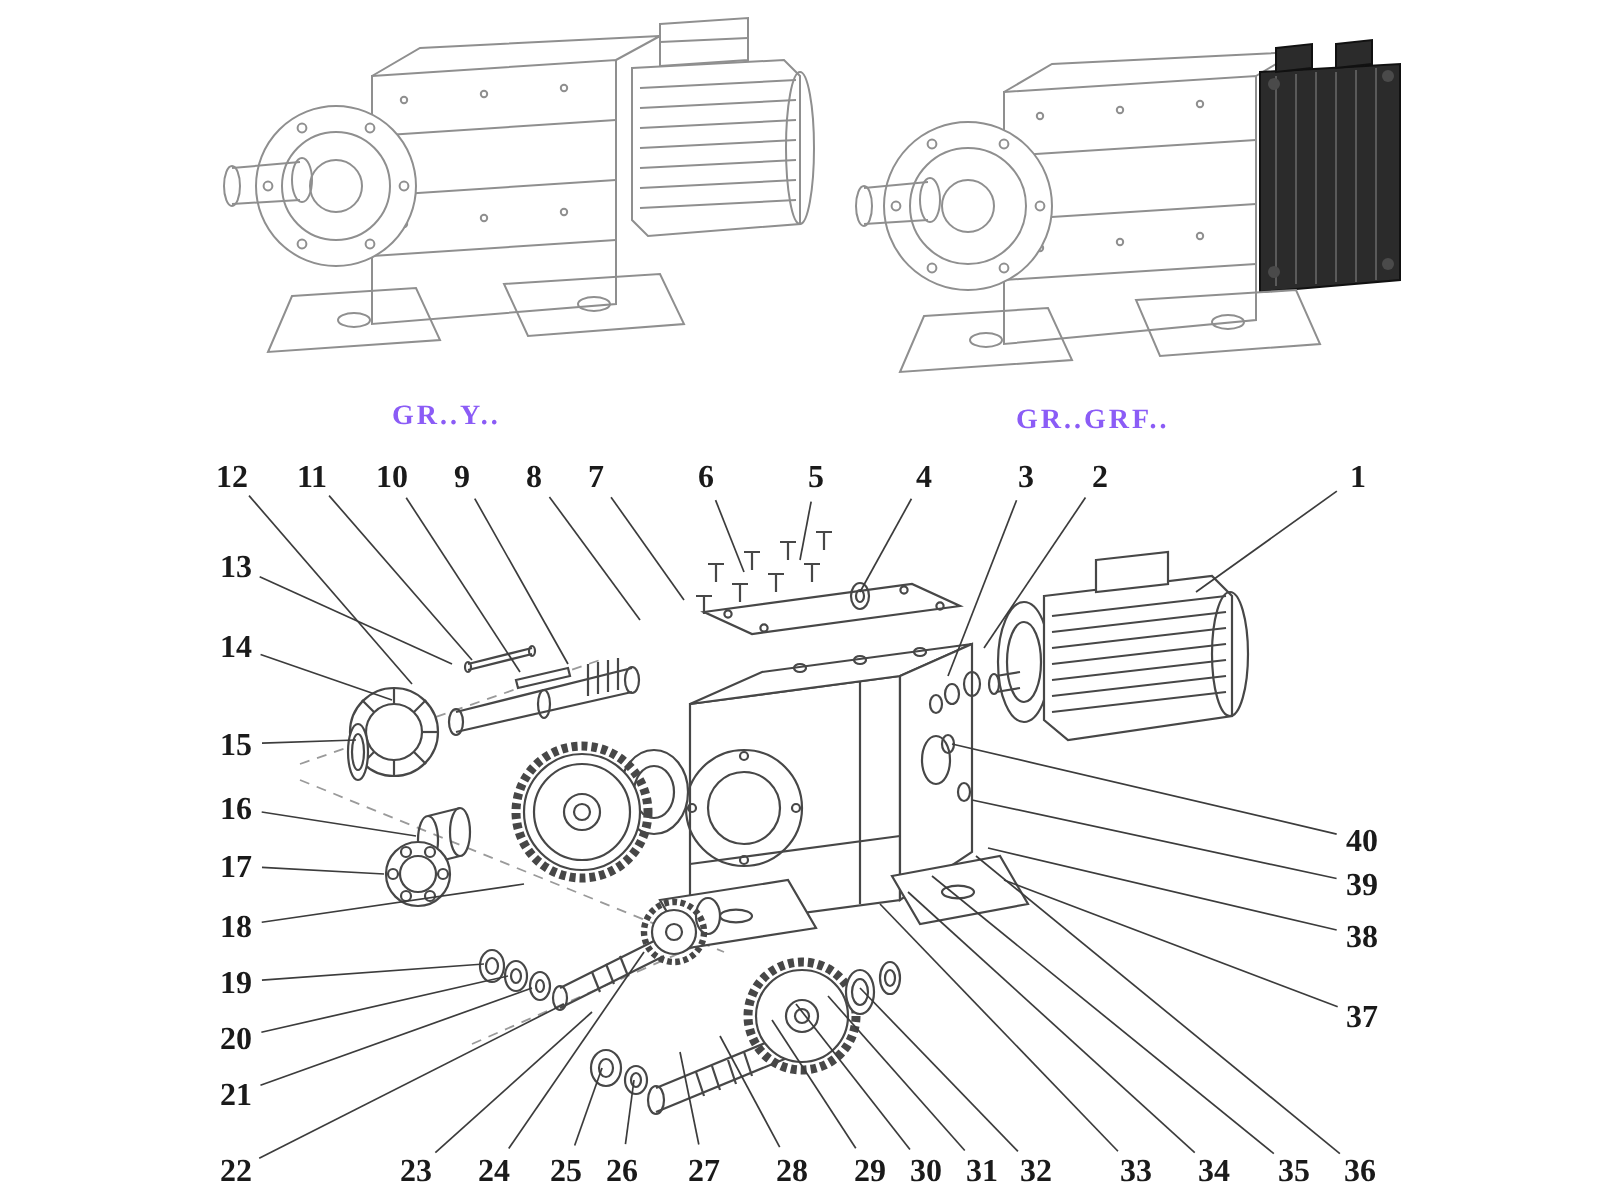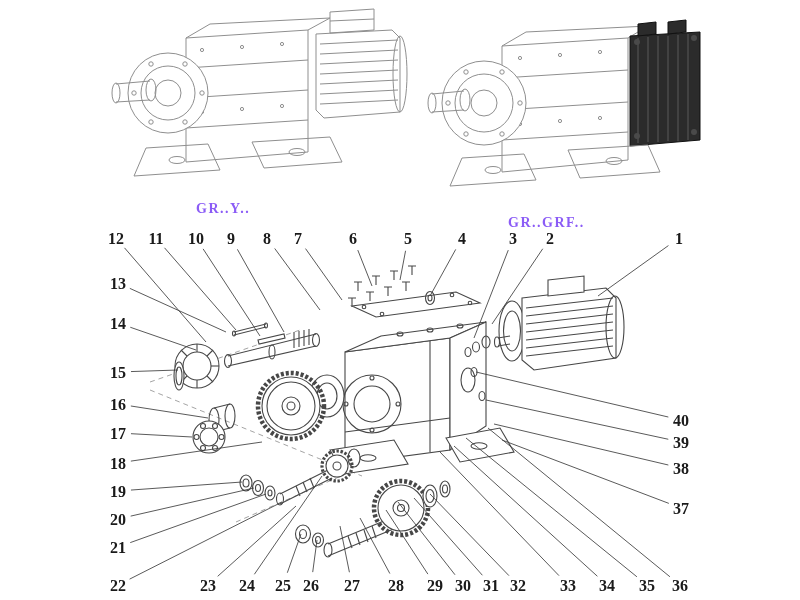--- a/index.html
+++ b/index.html
@@ -3,21 +3,21 @@
 <meta charset="utf-8">
 <style>
   html,body{margin:0;padding:0;background:#fff;}
   body{width:800px;height:600px;overflow:hidden;}
   .canvas{position:relative;width:800px;height:600px;background:#ffffff;
           font-family:"Liberation Serif",serif;}
   .canvas > svg{position:absolute;left:0;top:0;}
   .variant-label{position:absolute;font-weight:bold;font-size:14px;
                  letter-spacing:1.5px;color:#8b5cf6;white-space:nowrap;}
   #variant-gr-y{left:196px;top:201px;}
-  #variant-gr-grf{left:508px;top:215px;}
+  #variant-gr-grf{left:508px;top:203px;}
   .art{stroke:#8f8f8f;fill:none;stroke-width:1;}
   .artf{stroke:#8f8f8f;fill:#ffffff;stroke-width:1;}
   .xa{stroke:#474747;fill:none;stroke-width:1.1;}
   .xaf{stroke:#474747;fill:#ffffff;stroke-width:1.1;}
   .teeth{stroke:#474747;fill:none;stroke-width:4.5;stroke-dasharray:3 2;}
   .teeth-s{stroke:#474747;fill:none;stroke-width:3.2;stroke-dasharray:2.4 1.7;}
   .dashed{stroke:#9a9a9a;fill:none;stroke-width:0.9;stroke-dasharray:5 4;}
   .leader{stroke:#3c3c3c;stroke-width:0.85;}
   text.callout-num{font-family:"Liberation Serif",serif;font-size:16px;
                    font-weight:600;fill:#1a1a1a;text-anchor:middle;}

